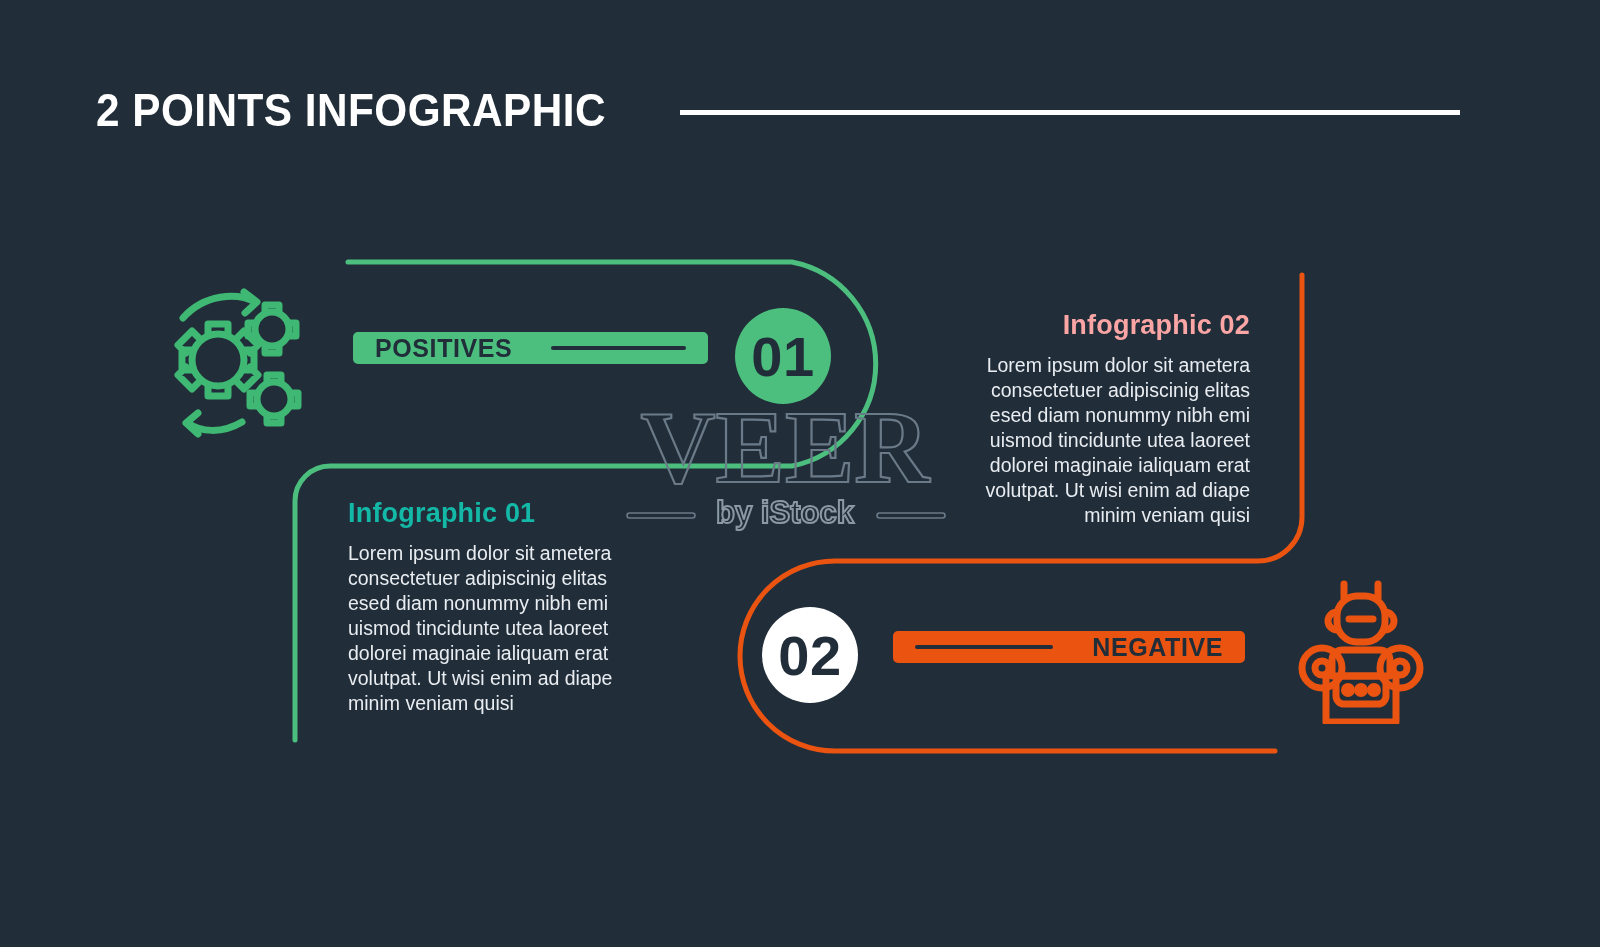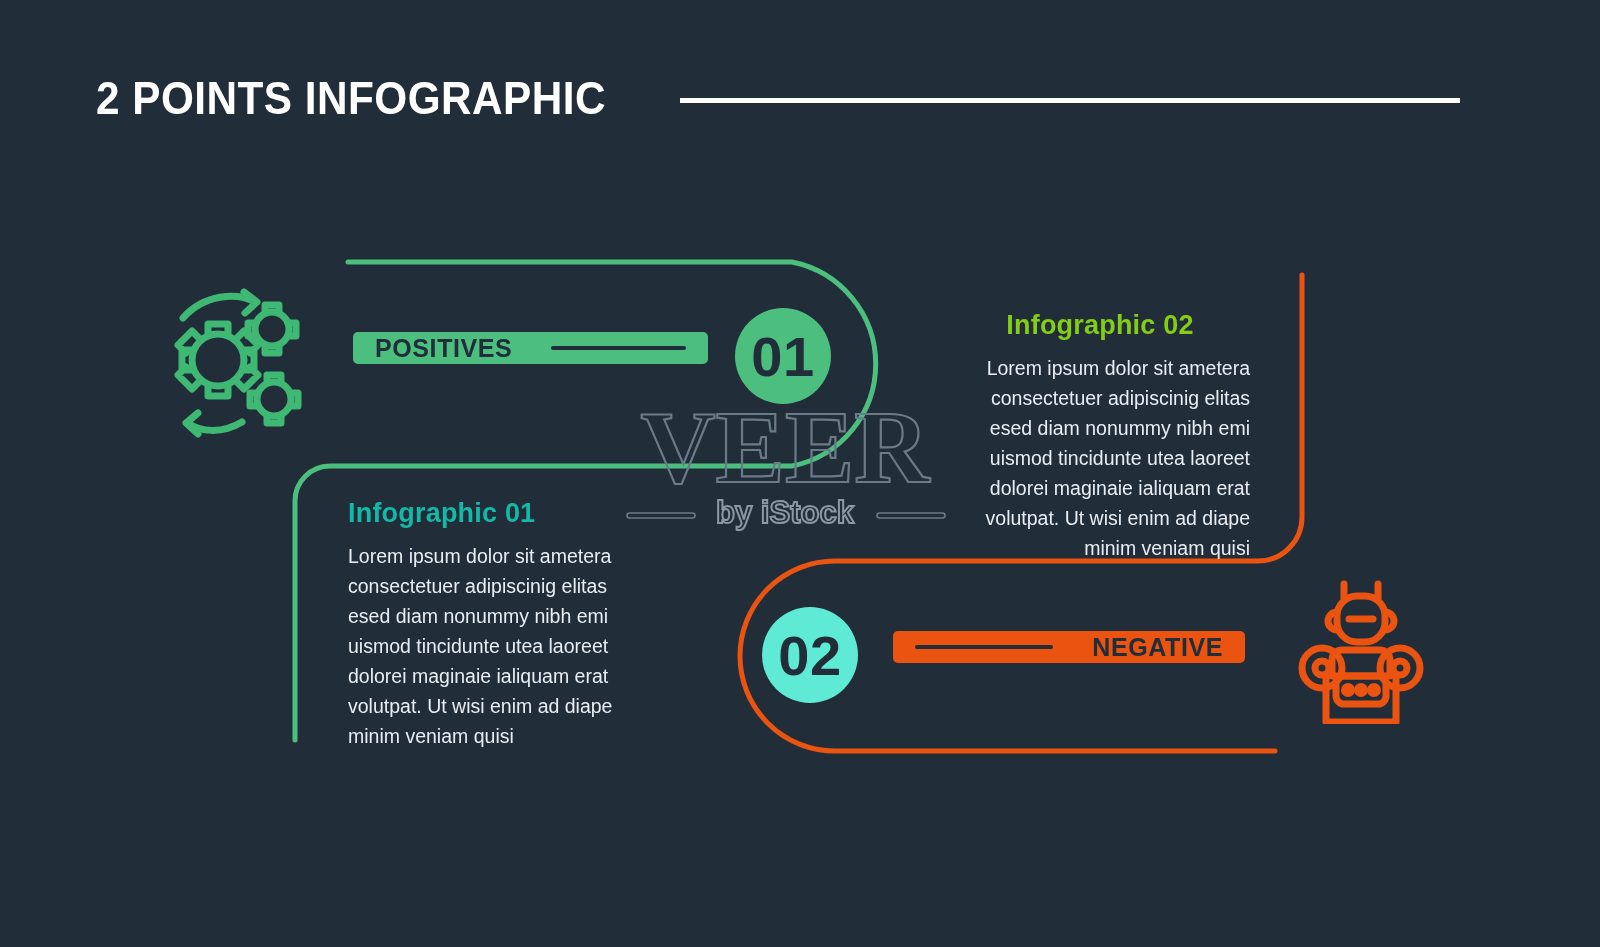--- a/index.html
+++ b/index.html
@@ -15,21 +15,21 @@
     width: 1600px;
     height: 947px;
     background: #212e3a;
     overflow: hidden;
   }
 
   
   #title-block {
     position: absolute;
     left: 96px;
-    top: 72px;
+    top: 84px;
     width: 1380px;
     height: 60px;
   }
   #page-title {
     position: absolute;
     left: 0;
     top: 0;
     font-family: "Liberation Sans Narrow", "Liberation Sans", sans-serif;
     font-size: 46px;
     font-weight: bold;
@@ -83,21 +83,21 @@
     letter-spacing: 0.5px;
   }
   #badge-01 {
     left: 735px;
     top: 308px;
     background: #4cbf7e;
   }
   #badge-02 {
     left: 762px;
     top: 607px;
-    background: #5eead4;
+    background: #ffffff;
   }
 
   
   .pill {
     position: absolute;
     height: 32px;
     border-radius: 5px;
     display: flex;
     align-items: center;
     box-sizing: border-box;
@@ -141,36 +141,36 @@
     width: 300px;
   }
   .block-heading {
     font-size: 27px;
     font-weight: bold;
     margin: 0 0 12px 0;
     letter-spacing: 0.2px;
   }
   .block-body {
     font-size: 19.5px;
-    line-height: 30px;
+    line-height: 25px;
     color: #e9edf1;
     margin: 0;
   }
   #block-01 {
     left: 348px;
     top: 498px;
     text-align: left;
   }
   #block-01 .block-heading { color: #14b8a6; }
   #block-02 {
     left: 950px;
     top: 310px;
     text-align: right;
   }
-  #block-02 .block-heading { color: #84cc16; text-align: center; }
+  #block-02 .block-heading { color: #fca5a5; }
 
   
   #icon-gears {
     position: absolute;
     left: 152px;
     top: 282px;
     width: 156px;
     height: 156px;
   }
   #icon-robot {

